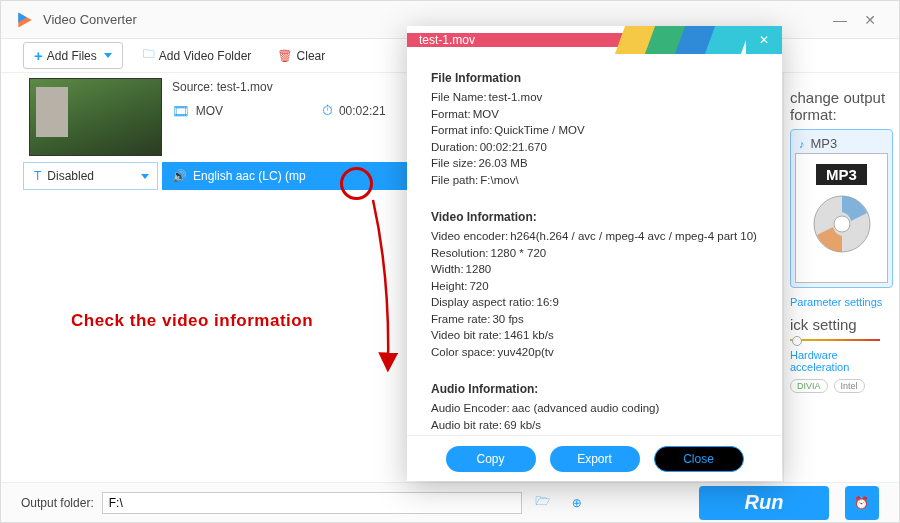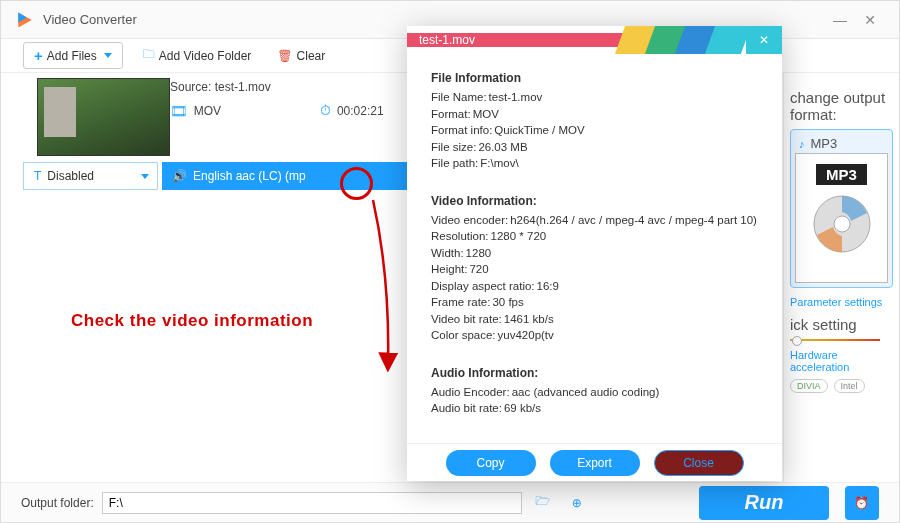--- a/index.html
+++ b/index.html
@@ -14,21 +14,21 @@
 .toolbar .btn { display: flex; align-items: center; gap: 4px; font-size: 12px; color: #333; cursor: pointer; padding: 3px 6px; }
 .toolbar .btn.addfiles { border: 1px solid #ccc; border-radius: 3px; padding: 4px 10px; }
 .toolbar .btn .plus { color: #1e9fff; font-size: 15px; font-weight: bold; }
 .toolbar .btn .folder-ico { color: #1e9fff; }
 .toolbar .btn .trash { color: #e04b3a; }
 .toolbar .dd { width: 0; height: 0; border-left: 4px solid transparent; border-right: 4px solid transparent; border-top: 5px solid #1e9fff; margin-left: 3px; }
 
 .content { position: absolute; top: 72px; bottom: 40px; left: 0; right: 0; display: flex; }
 
 .leftpane { flex: 1; position: relative; overflow: hidden; border-right: 1px solid #eee; }
-.item-row { display: flex; padding: 5px 10px 0 36px; }
+.item-row { display: flex; padding: 5px 10px 0 28px; gap: 10px; }
 .thumb { width: 133px; height: 78px; background: linear-gradient(160deg,#5c8a46 0%,#3a5c2e 60%,#2a3c22 100%); border: 1px solid #333; position: relative; }
 .thumb::after { content:''; position:absolute; top:8px; left:6px; width:32px; height:50px; background:#b7b2a8; }
 .meta { flex: 1; font-size: 12px; color: #444; padding-top: 2px; }
 .meta .meta-grid { display:flex; flex-wrap:wrap; gap:8px 30px; margin-top:8px; }
 .meta .cell { display:flex; align-items:center; gap:6px; width:120px; }
 .ico { color:#1e9fff; font-size:14px; }
 
 .track-row { margin: 6px 22px 0 22px; display:flex; height:28px; }
 .track-cell { background:#1e9fff; color:#fff; display:flex; align-items:center; padding:0 10px; font-size:12px; cursor:pointer; position:relative; }
 .track-cell.sub { width:135px; background:#fff; color:#333; border:1px solid #aad4f5; }
@@ -57,24 +57,24 @@
 .hdr-seg-title { flex:1; display:flex; align-items:center; padding-left:12px; background:#e94f6a; }
 .hdr-stripes { display:flex; height:100%; }
 .stripe { width:36px; height:100%; transform:skewX(-20deg); margin-left:-6px; }
 .modal-close { width:36px; height:100%; display:flex; align-items:center; justify-content:center; cursor:pointer; }
 .modal-body { flex:1; overflow-y:auto; padding:12px 20px 6px 24px; font-size:11.5px; color:#333; line-height:1; }
 .modal-body .sect-title { font-weight:bold; font-size:12px; margin:6px 0 8px 0; }
 .modal-body .kv { margin:5px 0; display:flex; gap:2px; }
 .modal-body .spacer { height:14px; }
 .modal-body::-webkit-scrollbar { width:8px; }
 .modal-body::-webkit-scrollbar-thumb { background:#ccc; border-radius:4px; }
-.modal-footer { height:38px; display:flex; align-items:center; justify-content:center; gap:14px; border-top:1px solid #eee; }
+.modal-footer { height:46px; display:flex; align-items:center; justify-content:center; gap:14px; border-top:1px solid #eee; }
 .pill { width:90px; height:26px; border-radius:13px; display:flex; align-items:center; justify-content:center; font-size:12px; cursor:pointer; }
 .pill.primary { background:#1e9fff; color:#fff; }
-.pill.outline { background:#7f1d1d; color:#1e9fff; border:1px solid #1e9fff; }
+.pill.outline { background:#000000; color:#1e9fff; border:1px solid #1e9fff; }
 
 .footer { position:absolute; bottom:0; left:0; right:0; height:40px; background:#fbfbfb; border-top:1px solid #eee; display:flex; align-items:center; padding:0 20px; gap:8px; font-size:12px; color:#444; }
 .footer .folder-input { flex:0 0 420px; height:22px; border:1px solid #ccc; padding:2px 6px; font-size:12px; background:#fff; }
 .footer .fbtn { width:26px; height:22px; display:flex; align-items:center; justify-content:center; color:#1e9fff; cursor:pointer; border:1px solid transparent; }
 .footer .spacer-flex { flex:1; }
 .run-btn { width:130px; height:34px; background:#1e9fff; color:#fff; font-size:20px; font-style:italic; font-weight:bold; border-radius:4px; display:flex; align-items:center; justify-content:center; cursor:pointer; }
 .alarm-btn { width:34px; height:34px; background:#1e9fff; color:#fff; border-radius:4px; display:flex; align-items:center; justify-content:center; cursor:pointer; margin-left:8px; }
 
 .slider-line { height:2px; width:90px; background:linear-gradient(to right,#d8c217 0%,#e28a1a 50%,#d43a2b 100%); margin:3px 0 8px 0; position:relative; }
 .slider-line::after { content:''; position:absolute; top:-3px; left:2px; width:8px; height:8px; background:#fff; border:1px solid #aaa; border-radius:50%; }
@@ -232,20 +232,24 @@
         </div>
         <div class="kv">
           <span>Format:</span>
           <span>MOV</span>
         </div>
         <div class="kv">
           <span>Format info:</span>
           <span> QuickTime / MOV</span>
         </div>
         <div class="kv">
+          <span>Duration:</span>
+          <span>00:02:21.670</span>
+        </div>
+        <div class="kv">
           <span>File size:</span>
           <span>26.03 MB</span>
         </div>
         <div class="kv">
           <span>File path:</span>
           <span>F:\mov\</span>
         </div>
       </div>
     <div class="spacer"></div>
     <div class="sect-title">Video Information:</div>

